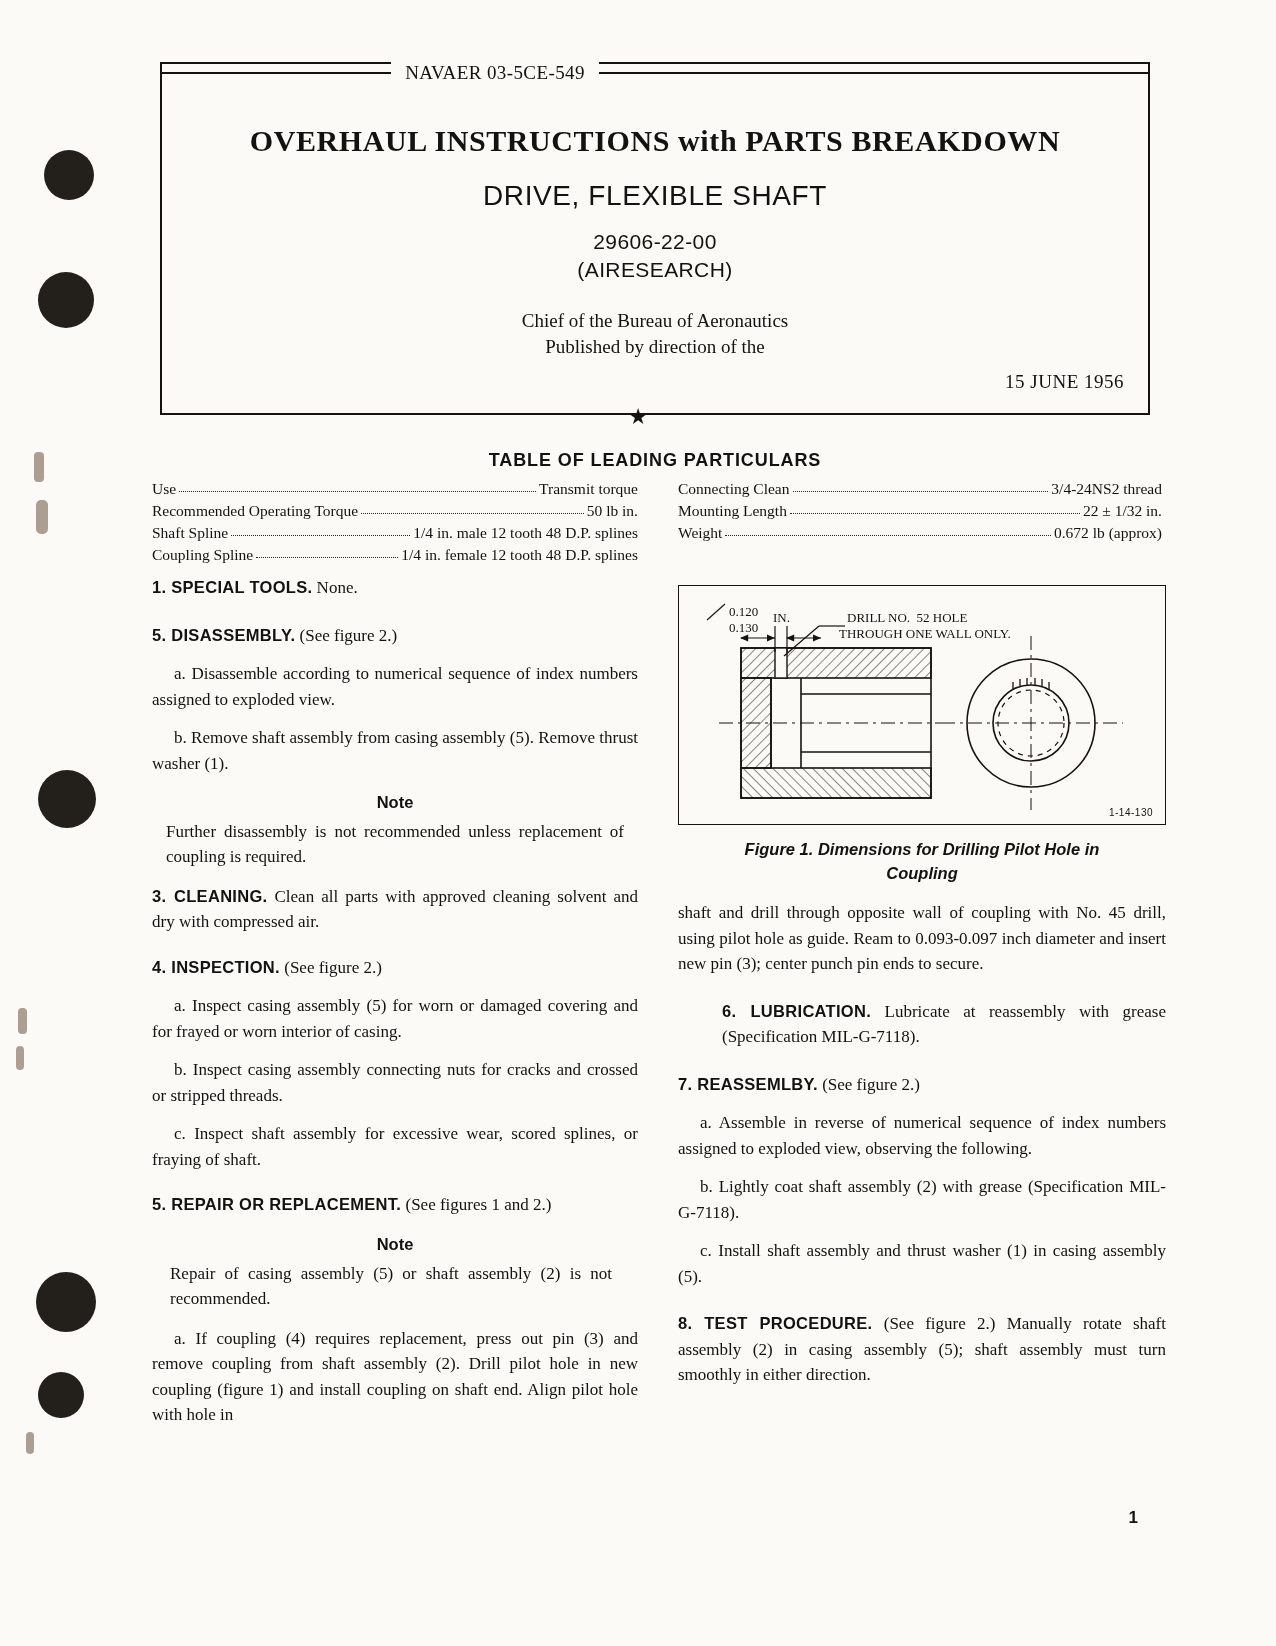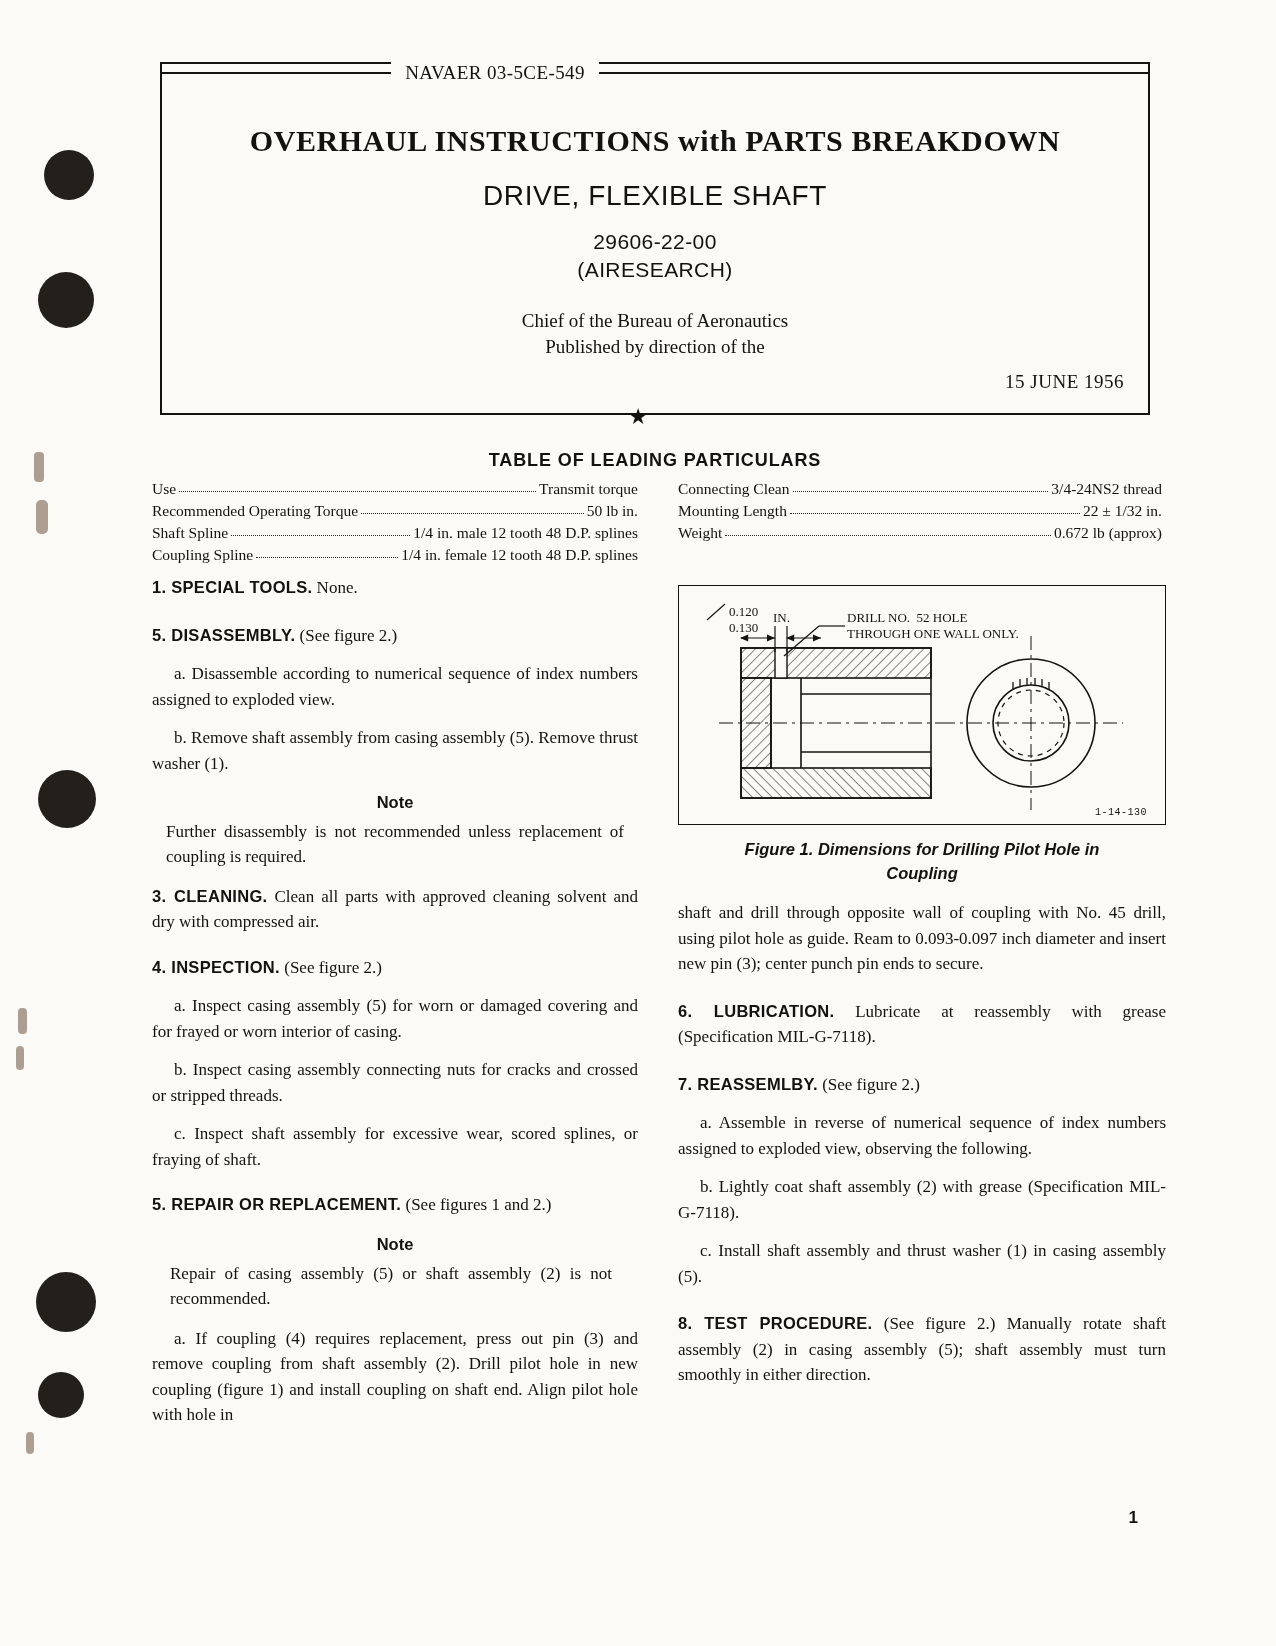--- a/index.html
+++ b/index.html
@@ -210,24 +210,24 @@
     width: 488px;
     text-align: center;
     font-family: "Liberation Sans", sans-serif;
     font-weight: bold;
     font-style: italic;
     font-size: 16.5px;
     line-height: 1.45;
   }
   .fig-num {
     position: absolute;
-    right: 18px;
+    right: 12px;
     bottom: 6px;
     font-size: 10px;
-    font-family: Liberation Mono, monospace;
+    font-family: Liberation Sans, sans-serif;
     letter-spacing: .5px;
   }
   .fig-label {
     position: absolute;
     font-family: "Liberation Serif", serif;
     font-size: 13px;
     line-height: 1.25;
     white-space: pre;
   }
   
@@ -426,34 +426,34 @@
         <line x1="262" y1="137" x2="444" y2="137"></line>
         <line x1="352" y1="50" x2="352" y2="224"></line>
         <line x1="40" y1="137" x2="262" y2="137"></line>
       </g>
     </svg>
 
     <div class="fig-label" style="left:50px; top:18px;">0.120</div>
     <div class="fig-label" style="left:50px; top:34px;">0.130</div>
     <div class="fig-label" style="left:94px; top:24px;">IN.</div>
     <div class="fig-label" style="left:168px; top:24px;">DRILL NO.  52 HOLE</div>
-    <div class="fig-label" style="left:168px; top:40px;font-family:Liberation Serif, serif;">THROUGH ONE WALL ONLY.</div>
+    <div class="fig-label" style="left:160px; top:40px;font-family:Liberation Serif, serif;">THROUGH ONE WALL ONLY.</div>
     <div class="fig-num">1-14-130</div>
   </div>
 
   <div class="fig-cap">
     <div>Figure 1.  Dimensions for Drilling Pilot Hole in</div>
     <div>Coupling</div>
   </div>
 
   <div class="col right">
 
     <p class="flush">shaft and drill through opposite wall of coupling with No. 45 drill, using pilot hole as guide. Ream to 0.093-0.097 inch diameter and insert new pin (3); center punch pin ends to secure.</p>
 
-    <p class="flush" style="margin-top:22px;">
+    <p class="flush" style="margin-top:22px;margin-left:44px;">
       <span class="sec-head">6.  LUBRICATION.</span>
       <span>Lubricate at reassembly with grease (Specification MIL-G-7118).</span>
     </p>
 
     <p class="flush" style="margin-top:22px;">
       <span class="sec-head">7.  REASSEMLBY.</span>
       <span>(See figure 2.)</span>
     </p>
 
     <p class="para">a. Assemble in reverse of numerical sequence of index numbers assigned to exploded view, observing the following.</p>

